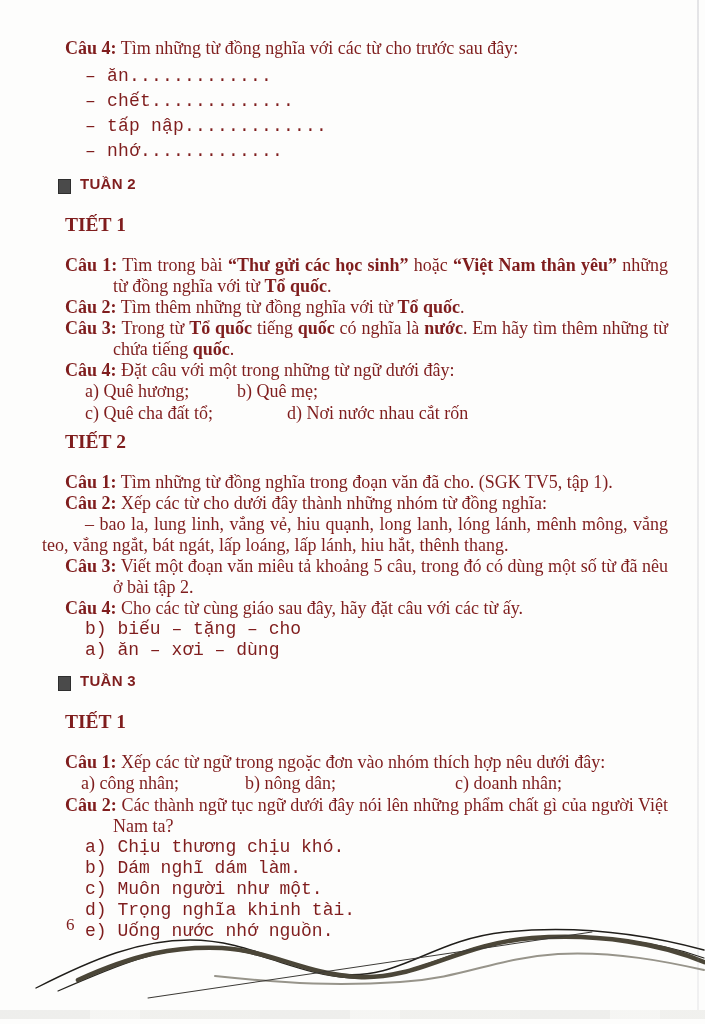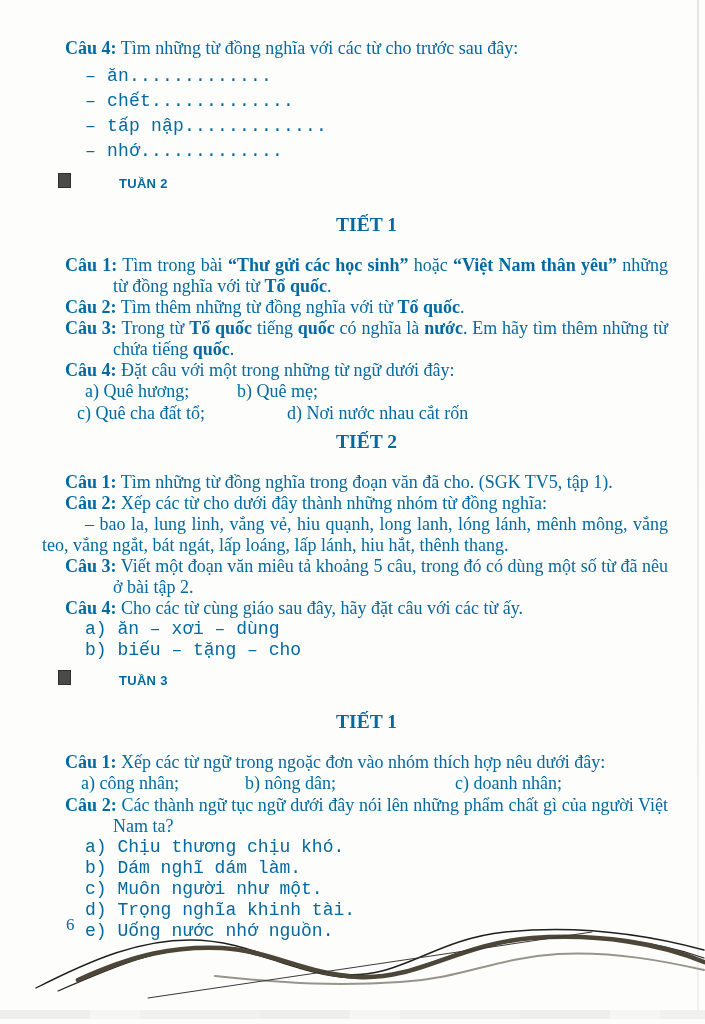--- a/index.html
+++ b/index.html
@@ -1,35 +1,35 @@
 <!DOCTYPE html>
 <html><head>
 <meta charset="utf-8">
 <style>
   html,body{margin:0;padding:0;background:#ffffff;}
   .page{
     position:relative;width:705px;height:1024px;background:#fdfdfc;
     font-family:"Liberation Serif","DejaVu Serif",serif;
-    font-size:18px;line-height:21px;color:#0369a1;overflow:hidden;
+    font-size:18px;line-height:21px;color:#7f1d1d;overflow:hidden;
   }
   .content{padding:38px 37px 0 65px;}
   p{margin:0;}
   .b{font-weight:bold;}
   .q{padding-left:48px;text-indent:-48px;text-align:justify;}
   .item{padding-left:20px;font-family:Liberation Mono, monospace;}
   .top-items{margin-top:5px;}
   .top-items .item{line-height:25px;letter-spacing:.2px;}
   .week-header{
-    margin:9px 0 1px -7px;display:flex;align-items:flex-start;
+    margin:9px 0 1px -7px;display:flex;align-items:flex-end;
     font-family:"Liberation Sans","DejaVu Sans",sans-serif;
-    font-weight:bold;font-size:13px;line-height:21px;letter-spacing:.3px;gap:39px;
+    font-weight:bold;font-size:15px;line-height:21px;letter-spacing:.3px;
   }
   .square{display:inline-block;width:11px;height:13px;background:#4a4a4a;
     border:1px solid #2e2e2e;margin-right:9px;flex:0 0 auto;}
-  .tiet{font-weight:bold;font-size:19.5px;line-height:23px;text-align:center;margin:19px 0;}
+  .tiet{font-weight:bold;font-size:19.5px;line-height:23px;margin:19px 0;}
   .mt5{margin-top:5px;}
   .optrow{position:relative;height:22px;}
   .optrow span{position:absolute;top:0;white-space:nowrap;}
   .wide{margin-left:-23px;text-indent:43px;text-align:justify;}
   .pagenum{position:absolute;left:66px;top:915px;font-size:17px;line-height:20px;}
   .wave{position:absolute;left:0;top:912px;width:705px;height:88px;}
   .wave svg{display:block;}
   .edge-right{position:absolute;left:697px;top:0;width:2px;height:1010px;
     background:linear-gradient(180deg,rgba(130,130,145,.20),rgba(130,130,145,.10));}
   .edge-bottom{position:absolute;left:0;top:1010px;width:705px;height:9px;opacity:.55;
@@ -60,36 +60,36 @@
     <p class="q"><span class="b">Câu 2:</span><span> Tìm thêm những từ đồng nghĩa với từ </span><span class="b">Tổ quốc</span><span>.</span></p>
 
     <p class="q"><span class="b">Câu 3:</span><span> Trong từ </span><span class="b">Tổ quốc</span><span> tiếng </span><span class="b">quốc</span><span> có nghĩa là </span><span class="b">nước</span><span>. Em hãy tìm thêm những từ chứa tiếng </span><span class="b">quốc</span><span>.</span></p>
 
     <p class="q"><span class="b">Câu 4:</span><span> Đặt câu với một trong những từ ngữ dưới đây:</span></p>
     <div class="optrow">
       <span style="left:20px">a) Quê hương;</span>
       <span style="left:172px">b) Quê mẹ;</span>
     </div>
     <div class="optrow">
-      <span style="left:12px">c) Quê cha đất tổ;</span>
+      <span style="left:20px">c) Quê cha đất tổ;</span>
       <span style="left:222px">d) Nơi nước nhau cắt rốn</span>
     </div>
 
     <p class="tiet mt5">TIẾT 2</p>
 
     <p class="q"><span class="b">Câu 1:</span><span> Tìm những từ đồng nghĩa trong đoạn văn đã cho. (SGK TV5, tập 1).</span></p>
 
     <p class="q"><span class="b">Câu 2:</span><span> Xếp các từ cho dưới đây thành những nhóm từ đồng nghĩa:</span></p>
     <p class="wide">– bao la, lung linh, vắng vẻ, hiu quạnh, long lanh, lóng lánh, mênh mông, vắng teo, vắng ngắt, bát ngát, lấp loáng, lấp lánh, hiu hắt, thênh thang.</p>
 
     <p class="q"><span class="b">Câu 3:</span><span> Viết một đoạn văn miêu tả khoảng 5 câu, trong đó có dùng một số từ đã nêu ở bài tập 2.</span></p>
 
     <p class="q"><span class="b">Câu 4:</span><span> Cho các từ cùng giáo sau đây, hãy đặt câu với các từ ấy.</span></p>
+    <p class="item">b) biếu – tặng – cho</p>
     <p class="item">a) ăn – xơi – dùng</p>
-    <p class="item">b) biếu – tặng – cho</p>
 
     <div class="week-header">
       <span class="square"></span>
       <span>TUẦN 3</span>
     </div>
     <p class="tiet">TIẾT 1</p>
 
     <p class="q"><span class="b">Câu 1:</span><span> Xếp các từ ngữ trong ngoặc đơn vào nhóm thích hợp nêu dưới đây:</span></p>
     <div class="optrow">
       <span style="left:16px">a) công nhân;</span>

